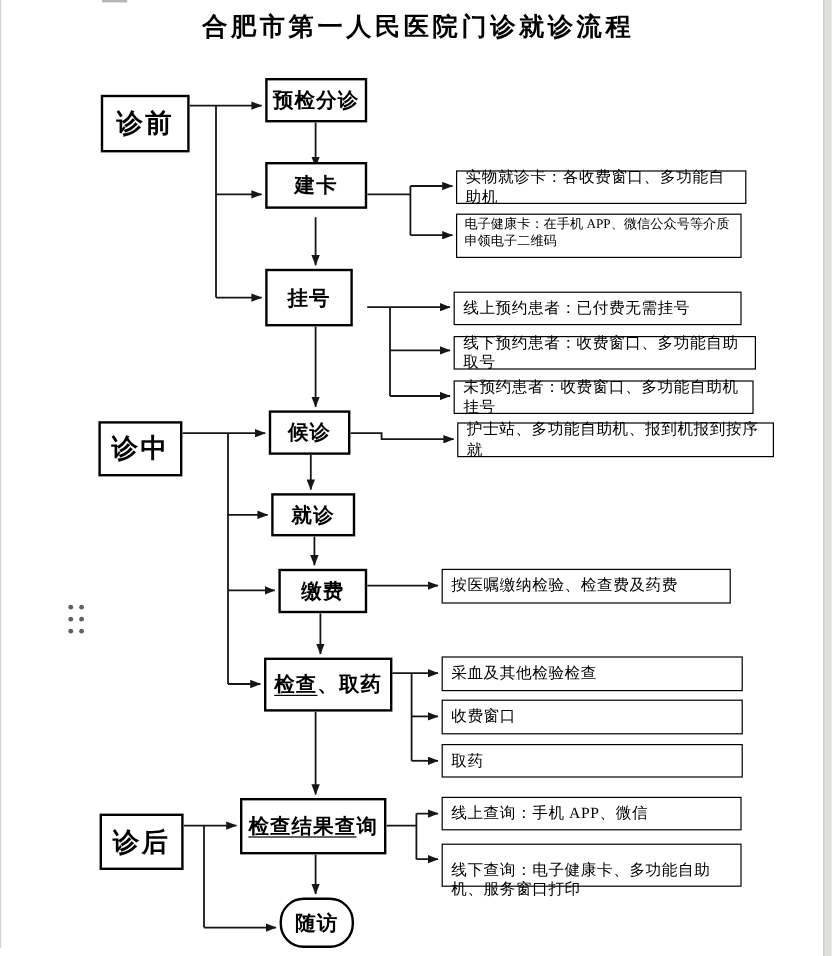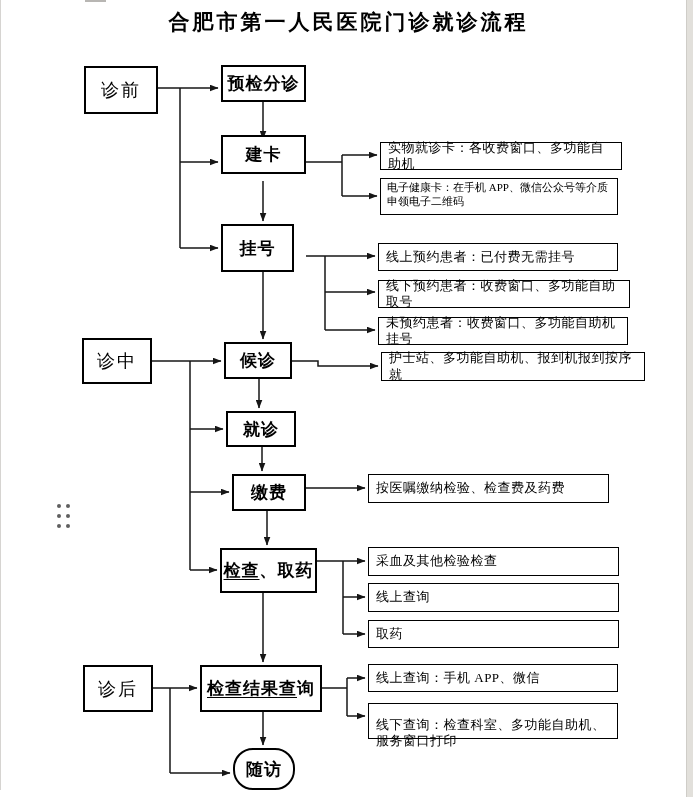--- a/index.html
+++ b/index.html
@@ -8,21 +8,21 @@
     font-family:"Liberation Serif","DejaVu Serif",serif; overflow:hidden;
   }
   .page-title {
     position:absolute; left:0; top:8px; width:100%; text-align:center;
     font-size:21px; font-weight:bold; letter-spacing:3px; color:#000;
   }
   .box {
     position:absolute; background:#ffffff; box-sizing:border-box;
     display:flex; align-items:center; justify-content:center; color:#000;
   }
-  .stage { border:2px solid #000; font-weight:normal; font-size:18px; letter-spacing:2px; }
+  .stage { border:2px solid #000; font-weight:bold; font-size:22px; letter-spacing:2px;margin-top:13px; }
   .step  { border:2px solid #000; font-weight:bold; font-size:17px; letter-spacing:1px; }
   .note  {
     border:1px solid #000; font-size:13px; justify-content:flex-start;
     padding:13px 7px; line-height:1.25; letter-spacing:0.5px;
   }
   .note.small { font-size:11px; letter-spacing:0; padding:2px 6px; }
   .u { text-decoration:underline; text-underline-offset:3px; }
   svg.connectors { position:absolute; left:0; top:0; }
   .left-edge  { position:absolute; left:0; top:0; width:1px; height:790px; background:#d6d4d1; }
   .right-strip{ position:absolute; left:686px; top:0; width:6px; height:797px;
@@ -112,36 +112,36 @@
   <div class="box stage" style="left:84px;top:66px;width:74px;height:48px;">诊前</div>
   <div class="box stage" style="left:82px;top:338px;width:70px;height:46px;">诊中</div>
   <div class="box stage" style="left:83px;top:665px;width:70px;height:47px;">诊后</div>
 
   <div class="box step" style="left:221px;top:65px;width:85px;height:37px;">预检分诊</div>
   <div class="box step" style="left:221px;top:135px;width:85px;height:39px;">建卡</div>
   <div class="box step" style="left:221px;top:224px;width:73px;height:48px;">挂号</div>
   <div class="box step" style="left:224px;top:342px;width:68px;height:37px;">候诊</div>
   <div class="box step" style="left:226px;top:411px;width:70px;height:36px;">就诊</div>
   <div class="box step" style="left:232px;top:474px;width:74px;height:37px;">缴费</div>
-  <div class="box step" style="left:220px;top:548px;width:97px;height:45px;">
+  <div class="box step" style="left:220px;top:548px;width:107px;height:45px;">
     <span class="u">检查</span>
       <span>、取药</span>
   </div>
   <div class="box step" style="left:200px;top:665px;width:122px;height:47px;">
     <span class="u">检查结果查</span>
       <span>询</span>
   </div>
   <div class="box step" style="left:233px;top:748px;width:62px;height:42px;border-radius:20px;">随访</div>
 
   <div class="box note" style="left:380px;top:142px;width:242px;height:26px;">实物就诊卡：各收费窗口、多功能自助机</div>
   <div class="box note small" style="left:380px;top:178px;width:238px;height:37px;align-items:flex-start;">电子健康卡：在手机 APP、微信公众号等介质申领电子二维码</div>
   <div class="box note" style="left:378px;top:243px;width:240px;height:26px;">线上预约患者：已付费无需挂号</div>
   <div class="box note" style="left:378px;top:280px;width:252px;height:25px;">线下预约患者：收费窗口、多功能自助取号</div>
   <div class="box note" style="left:378px;top:317px;width:250px;height:26px;">未预约患者：收费窗口、多功能自助机挂号</div>
   <div class="box note" style="left:381px;top:352px;width:264px;height:29px;">护士站、多功能自助机、报到机报到按序就</div>
   <div class="box note" style="left:368px;top:474px;width:241px;height:29px;">按医嘱缴纳检验、检查费及药费</div>
   <div class="box note" style="left:368px;top:547px;width:251px;height:29px;">采血及其他检验检查</div>
-  <div class="box note" style="left:368px;top:583px;width:251px;height:29px;">线上查询</div>
+  <div class="box note" style="left:368px;top:583px;width:251px;height:29px;">收费窗口</div>
   <div class="box note" style="left:368px;top:620px;width:251px;height:28px;">取药</div>
   <div class="box note" style="left:368px;top:664px;width:250px;height:28px;">线上查询：手机 APP、微信</div>
-  <div class="box note" style="left:368px;top:703px;width:250px;height:36px;align-items:flex-start;">线下查询：检查科室、多功能自助机、服务窗口打印</div>
+  <div class="box note" style="left:368px;top:703px;width:250px;height:36px;align-items:flex-start;">线下查询：电子健康卡、多功能自助机、服务窗口打印</div>
 
 </div>
 
 </body></html>

